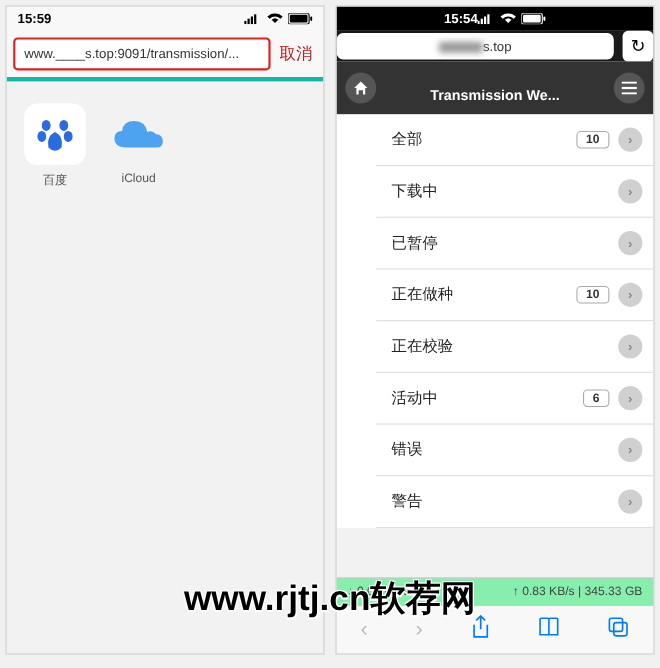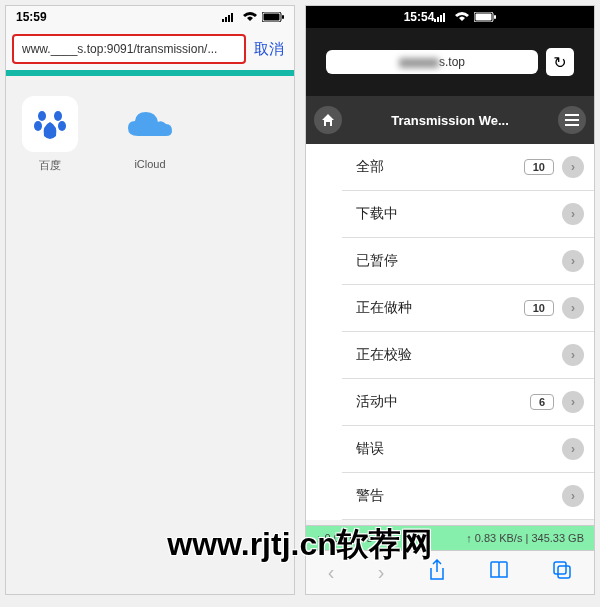--- a/index.html
+++ b/index.html
@@ -37,42 +37,42 @@
 }
 .phone-right .status-bar { background: #000; color: #fff; justify-content: center; }
 .status-right { display: flex; align-items: center; gap: 4px; }
 
 
 .addr-bar {
   display: flex;
   align-items: center;
   padding: 6px 6px;
   background: #f8f8f8;
-  border-bottom: 6px solid #14b8a6;
+  border-bottom: 4px solid #14b8a6;
   gap: 4px;
 }
 .addr-input {
   flex: 1;
   background: #fff;
   border: 2px solid #d22;
   border-radius: 4px;
   padding: 6px 8px;
   font-size: 12px;
   color: #333;
   overflow: hidden;
   white-space: nowrap;
 }
 .cancel-btn {
-  color: #1d4ed8;
+  color: #b91c1c;
   font-size: 15px;
   padding: 0 4px;
 }
 .icon-grid {
   display: flex;
-  gap: 44px;
+  gap: 20px;
   padding: 20px 16px;
 }
 .app-icon {
   display: flex;
   flex-direction: column;
   align-items: center;
   gap: 6px;
 }
 .app-icon-img {
   width: 56px;
@@ -82,21 +82,21 @@
   align-items: center;
   justify-content: center;
 }
 .baidu { background: #fff; }
 .icloud { background: transparent; }
 .app-label { font-size: 11px; color: #555; }
 
 
 .url-bar-dark {
   background: #1a1a1a;
-  padding: 20px;
+  padding: 0;
   display: flex;
   align-items: center;
   gap: 8px;
 }
 .url-field {
   flex: 1;
   background: #fff;
   border-radius: 6px;
   padding: 5px 10px;
   font-size: 12px;
@@ -111,21 +111,21 @@
   display: flex;
   align-items: center;
   justify-content: center;
   font-size: 16px;
 }
 .title-bar {
   background: #333;
   color: #fff;
   padding: 10px 8px;
   display: flex;
-  align-items: center;
+  align-items: flex-end;
   justify-content: space-between;
   font-size: 13px;
   font-weight: 600;
 }
 .title-bar-btn {
   width: 28px;
   height: 28px;
   background: #555;
   border-radius: 14px;
   display: flex;

